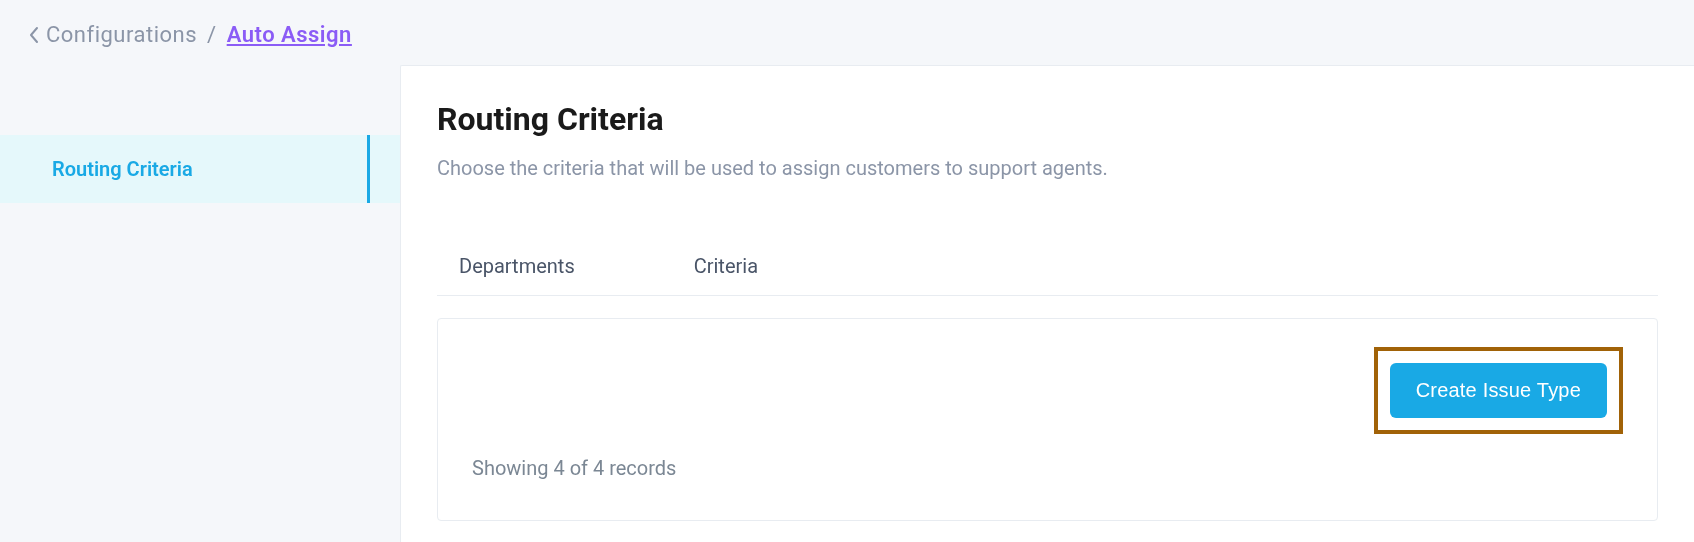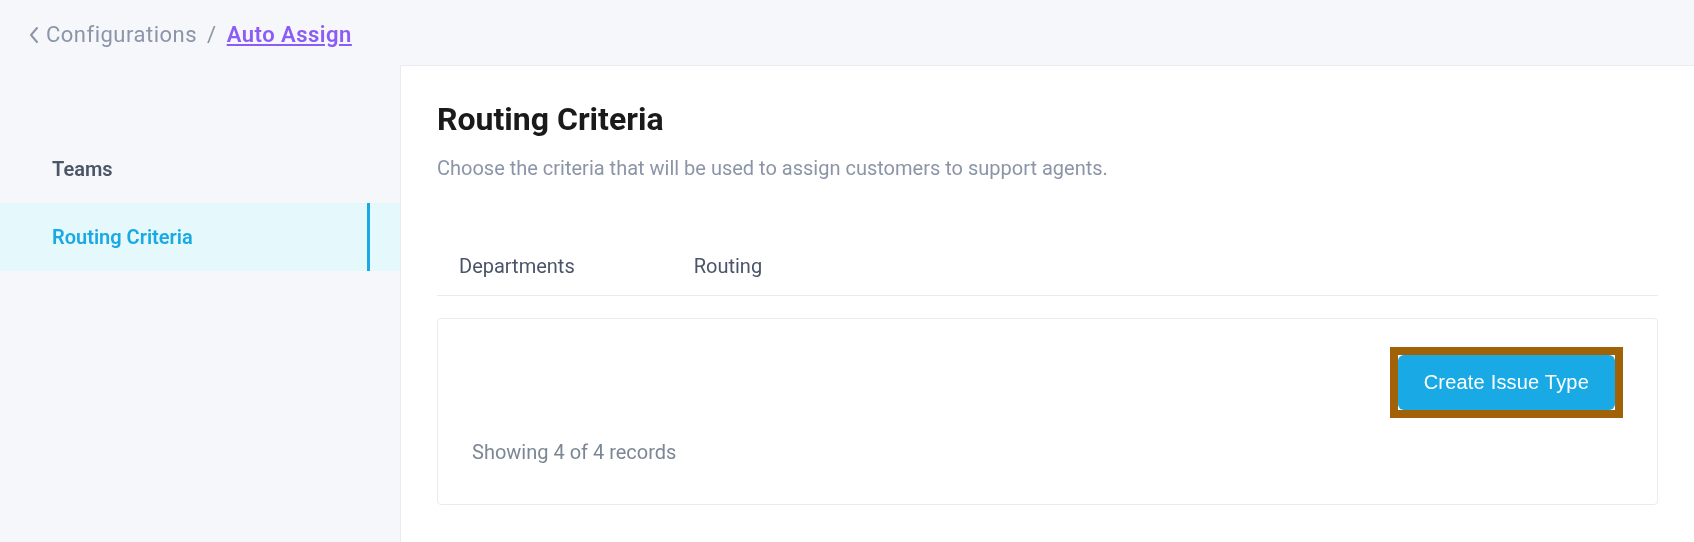--- a/index.html
+++ b/index.html
@@ -115,21 +115,22 @@
     padding: 28px 34px 40px 34px;
     position: relative;
   }
   .create-btn-wrap {
     display: flex;
     justify-content: flex-end;
     margin-bottom: 22px;
     position: relative;
   }
   .highlight-box {
-    border: 8px solid #a16207;
+    border: 4px solid #a16207;
+    padding: 12px;
     display: inline-block;
   }
   .create-btn {
     background: #19a9e5;
     color: #ffffff;
     border: none;
     border-radius: 6px;
     padding: 16px 26px;
     font-size: 20px;
     font-weight: 500;
@@ -150,35 +151,32 @@
         <path d="M9 2 L3 9 L9 16" stroke="#8b95a7" stroke-width="2" fill="none" stroke-linecap="round" stroke-linejoin="round"></path>
       </svg>
   </span>
   <span class="crumb-link">Configurations</span>
   <span class="sep">/</span>
   <span class="crumb-current">Auto Assign</span>
 </div>
 
 <div class="layout">
   <div class="sidebar">
-    <div class="sidebar-item">
-      <span>Teams</span>
-    </div>
     <div class="sidebar-item active">
       <span>Routing Criteria</span>
     </div>
   </div>
 
   <div class="main">
     <h1 class="page-title">Routing Criteria</h1>
     <p class="page-subtitle">Choose the criteria that will be used to assign customers to support agents.</p>
 
     <div class="tabs">
       <div class="tab">Departments</div>
-      <div class="tab">Routing</div>
+      <div class="tab">Criteria</div>
     </div>
 
     <div class="content-card">
       <div class="create-btn-wrap">
         <div class="highlight-box">
           <button class="create-btn">Create Issue Type</button>
         </div>
       </div>
       <div class="records">Showing 4 of 4 records</div>
     </div>

